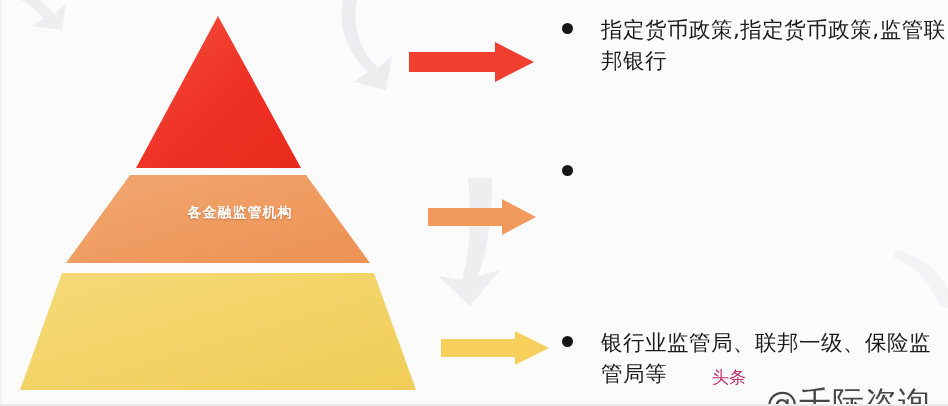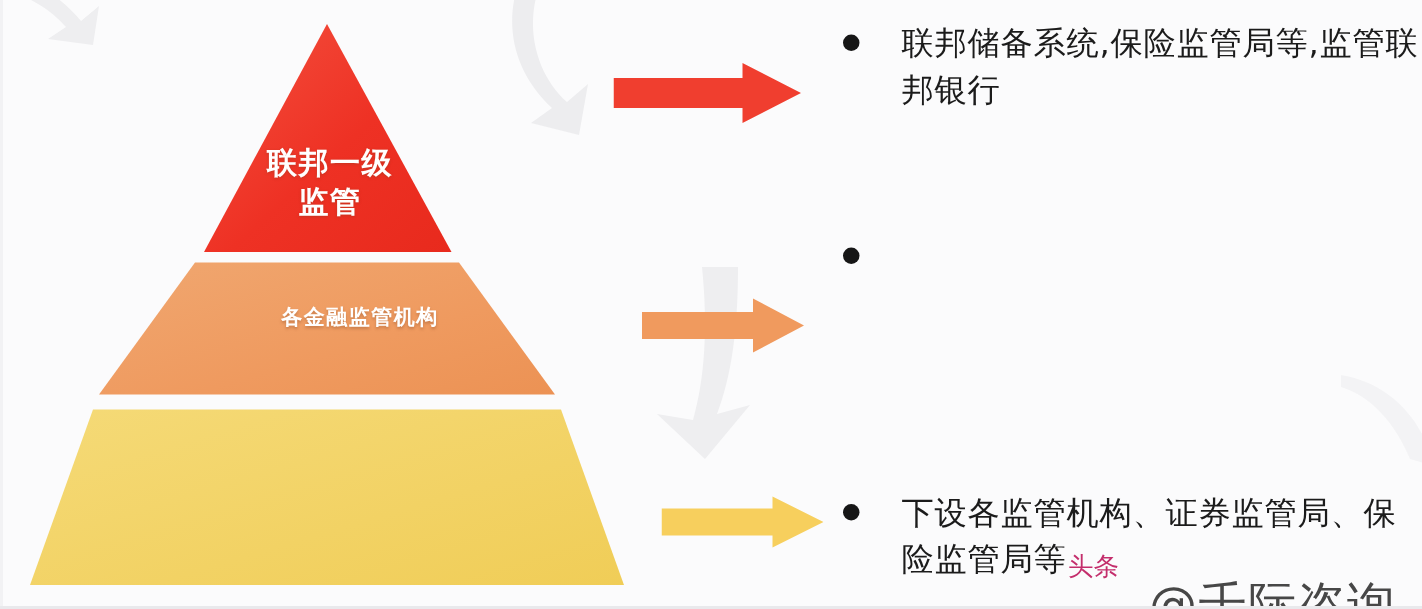--- a/index.html
+++ b/index.html
@@ -204,50 +204,48 @@
         <stop offset="60%" stop-color="#f2d264"></stop>
         <stop offset="100%" stop-color="#f0cd57"></stop>
       </linearGradient>
     </defs>
 
     <polygon points="218,16 301,168 136,168" fill="url(#grad-top)"></polygon>
     <polygon points="130,175 306,175 370,263 66,263" fill="url(#grad-middle)"></polygon>
     <polygon points="62,273 374,273 416,390 20,390" fill="url(#grad-bottom)"></polygon>
   </svg>
 
-  <div class="tier-label" id="tier-label-top">联邦一级
-监管</div>
   <div class="tier-label" id="tier-label-middle">各金融监管机构</div>
 
   <svg class="flow-arrow" id="flow-arrow-red" viewBox="0 0 125 42">
     <path d="M0 11 L 86 11 L 86 1 L 125 21 L 86 41 L 86 31 L 0 31 Z" fill="#f03e2f"></path>
   </svg>
 
   <svg class="flow-arrow" id="flow-arrow-orange" viewBox="0 0 108 38">
     <path d="M0 10 L 74 10 L 74 1 L 108 19 L 74 37 L 74 28 L 0 28 Z" fill="#f09a5e"></path>
   </svg>
 
   <svg class="flow-arrow" id="flow-arrow-yellow" viewBox="0 0 108 36">
     <path d="M0 9 L 74 9 L 74 1 L 108 18 L 74 35 L 74 27 L 0 27 Z" fill="#f7cf5d"></path>
   </svg>
 
   <div id="bullet-list">
 
     <div class="bullet-row" id="bullet-row-0">
       <span class="bullet-dot"></span>
-      <span class="bullet-text">联邦储备系统,保险监管局等,监管联邦银行</span>
+      <span class="bullet-text">指定货币政策,指定货币政策,监管联邦银行</span>
     </div>
 
     <div class="bullet-row" id="bullet-row-1">
       <span class="bullet-dot"></span>
     </div>
 
     <div class="bullet-row" id="bullet-row-2">
       <span class="bullet-dot"></span>
-      <span class="bullet-text">下设各监管机构、证券监管局、保险监管局等</span>
+      <span class="bullet-text">银行业监管局、联邦一级、保险监管局等</span>
     </div>
 
   </div>
 
   <div id="watermark-toutiao">头条</div>
   <div id="watermark">@千际咨询</div>
 
   <div id="frame-edge-left"></div>
   <div id="frame-edge-bottom"></div>
 

